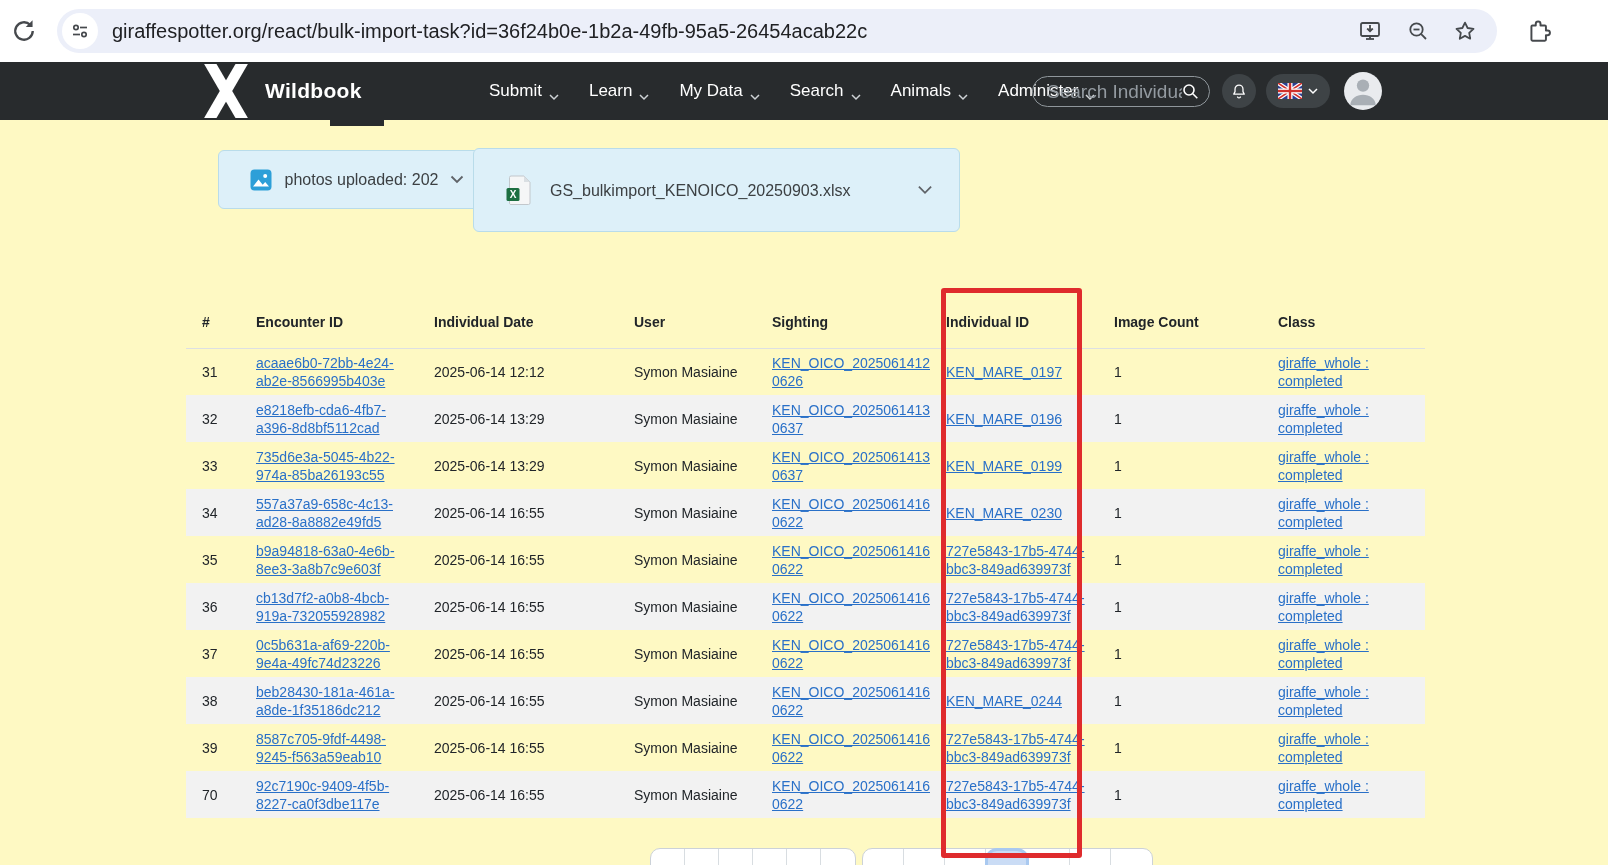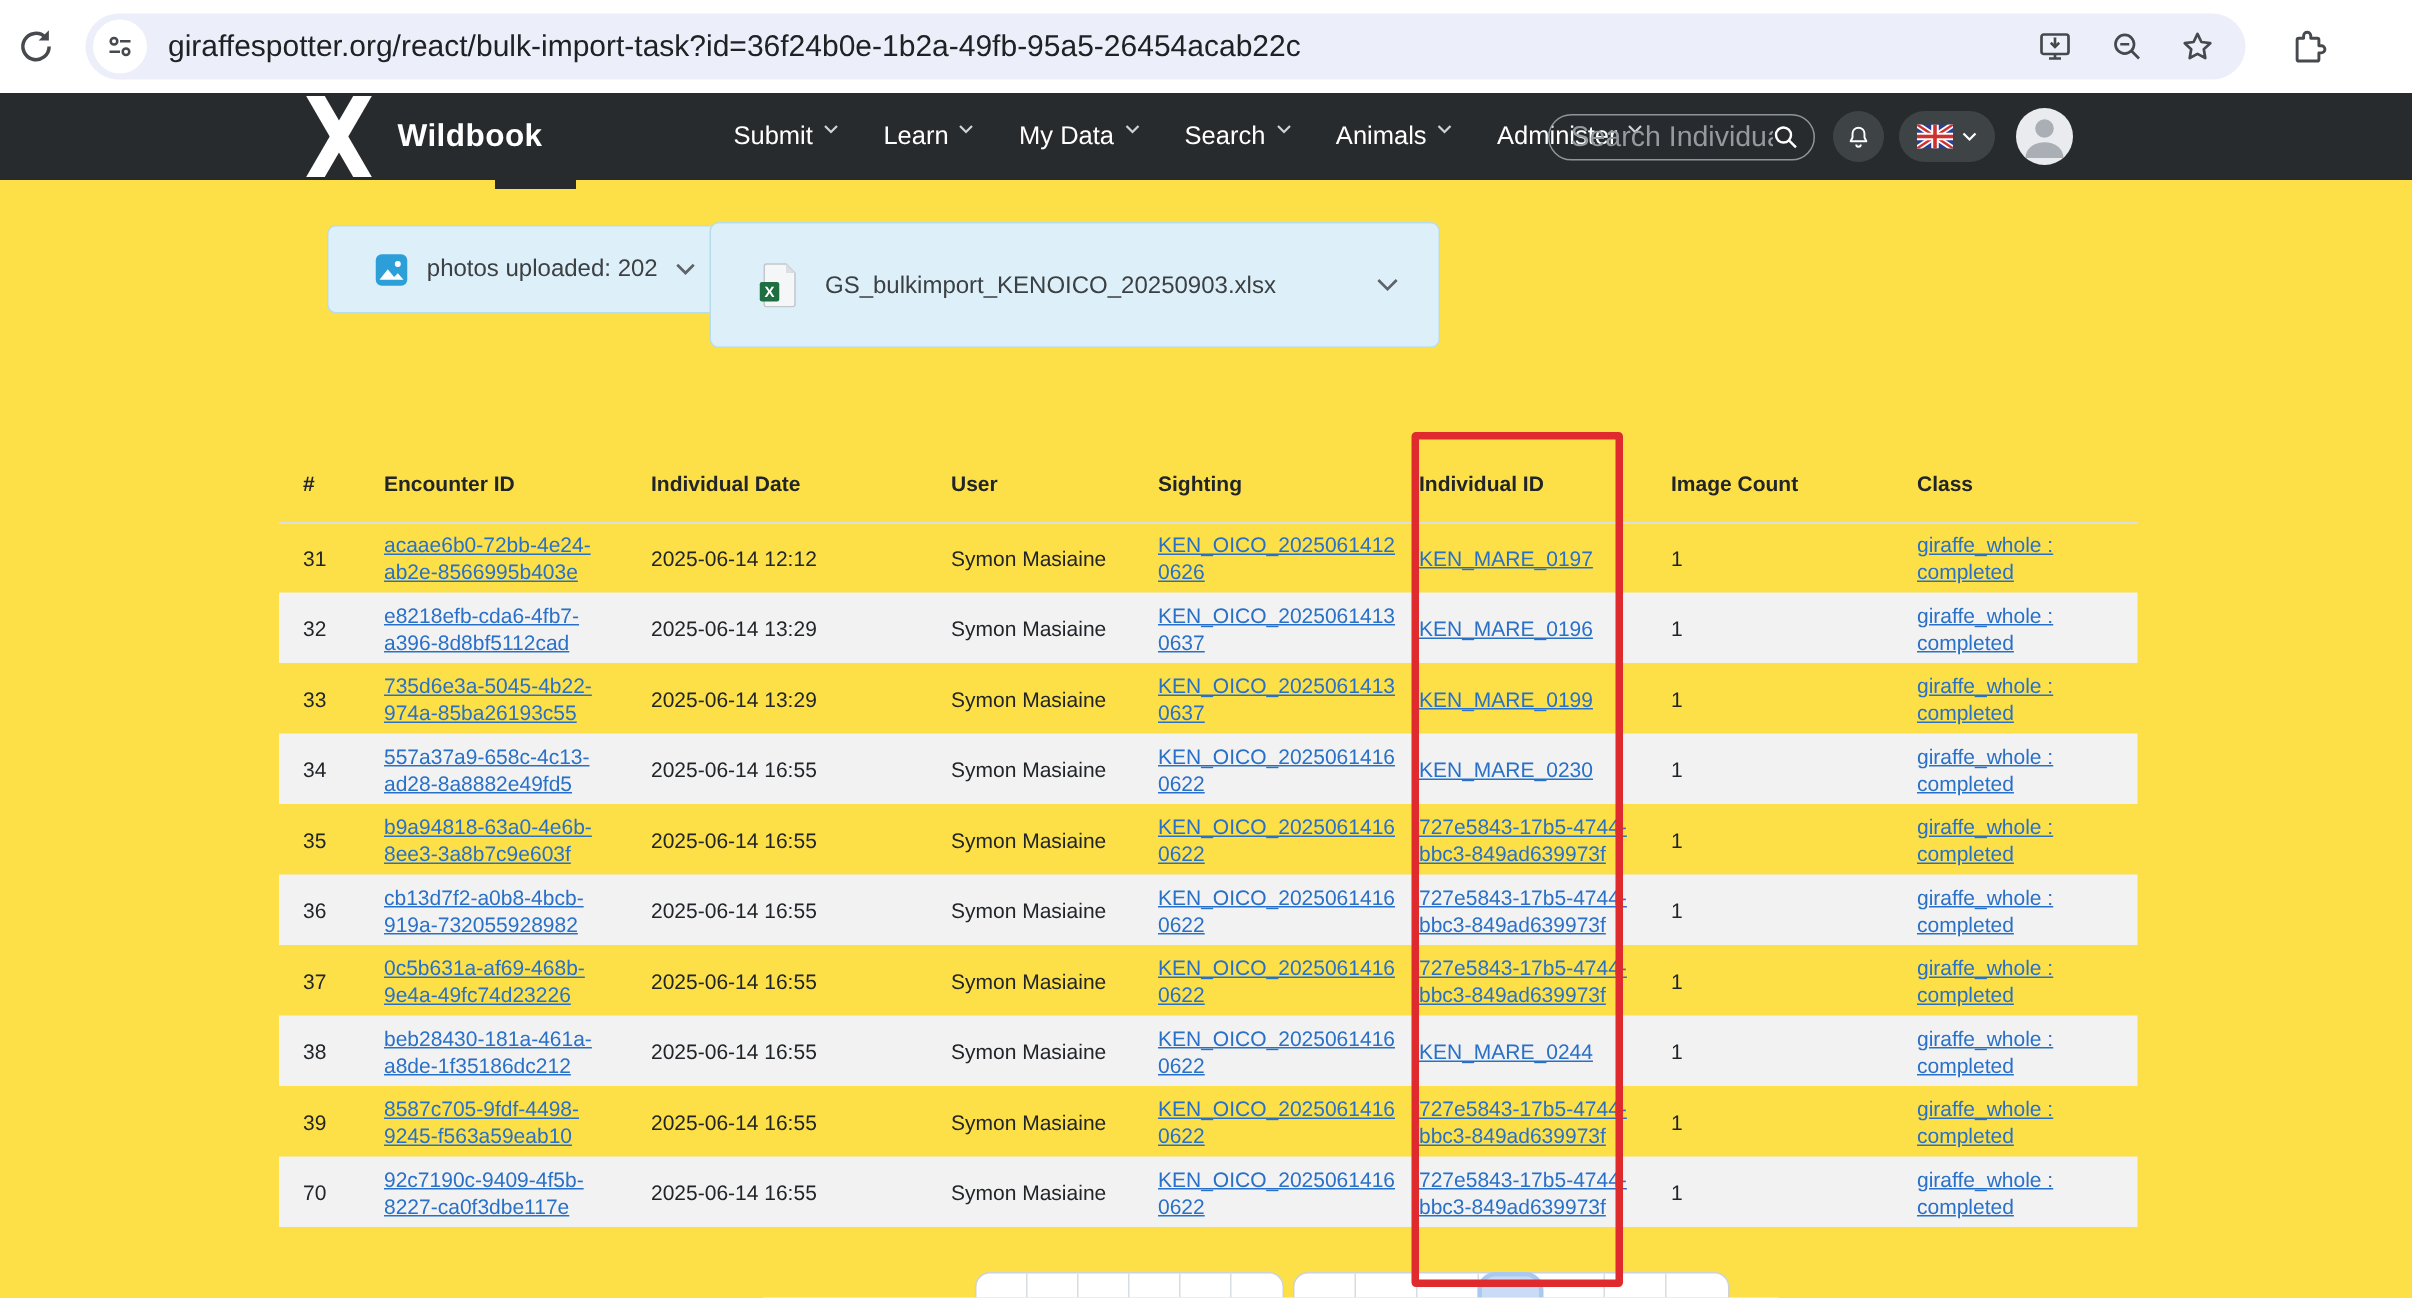--- a/index.html
+++ b/index.html
@@ -1,36 +1,36 @@
 <!DOCTYPE html>
 <html><head>
 <meta charset="utf-8">
 <style>
   * { margin:0; padding:0; box-sizing:border-box; }
   body { background:#fff; font-family:"Liberation Sans", sans-serif; }
-  .screen { position:relative; width:1608px; height:865px; overflow:hidden; background:#fde047;text-decoration:underline; }
+  .screen { position:relative; width:1608px; height:865px; overflow:hidden; background:#fef9c3;text-decoration:underline; }
 
   
   .chrome { position:absolute; top:0; left:0; width:1608px; height:62px; background:#fff; }
   .chrome-icon { position:absolute; color:#46494d; }
   .reload-btn { top:17px; left:10px; width:28px; height:28px; cursor:pointer; }
   .omnibox { position:absolute; top:9px; left:57px; width:1440px; height:44px; background:#eceff9; border-radius:22px; display:flex; align-items:center; }
   .site-info-chip { position:absolute; left:5px; top:4px; width:36px; height:36px; background:#fff; border-radius:50%; display:flex; align-items:center; justify-content:center; cursor:pointer; }
   .url-text { position:absolute; left:55px; top:0; height:44px; line-height:44px; font-size:20px; color:#202124; white-space:nowrap; cursor:text; }
   .omni-icon { position:absolute; top:10px; width:24px; height:24px; color:#45494d; cursor:pointer; }
   .install-icon-pos { left:1301px; } .zoom-icon-pos { left:1349px; } .star-icon-pos { left:1396px; }
   .puzzle-pos { top:19px; left:1526px; width:26px; height:26px; }
 
   
   .nav { position:absolute; top:62px; left:0; width:1608px; height:58px; background:#282b2d; }
   .nav-notch { position:absolute; top:119px; left:330px; width:54px; height:7px; background:#282b2d; }
   .brand-link { position:absolute; left:203px; top:0; height:58px; display:flex; align-items:center; gap:16px; cursor:pointer; }
   .brand-name { color:#fff; font-size:21px; font-weight:600; letter-spacing:.3px; }
   .nav-menus { position:absolute; left:489px; top:0; height:58px; display:flex; align-items:center; gap:30px; }
-  .nav-item { display:flex; align-items:flex-start; gap:7px; color:#fff; font-size:17px; cursor:pointer; white-space:nowrap; }
+  .nav-item { display:flex; align-items:flex-end; gap:7px; color:#fff; font-size:17px; cursor:pointer; white-space:nowrap; }
   .nav-item .chev { color:#cfd3d6; margin-top:2px; }
   .nav-search { position:absolute; left:1032px; top:14px; width:178px; height:31px; border:1px solid #8f969b; border-radius:16px; display:flex; align-items:center; padding:0 10px 0 14px; }
   .nav-search input { flex:1; background:transparent; border:none; outline:none; color:#e8eaed; font-size:19px; font-family:"Liberation Sans",sans-serif; min-width:0; }
   .nav-search input::placeholder { color:#939aa0; }
   .round-btn { position:absolute; top:12px; height:34px; background:#3e4346; border-radius:17px; display:flex; align-items:center; justify-content:center; cursor:pointer; color:#fff; }
   .bell-pos { left:1222px; width:34px; }
   .flag-pill { left:1266px; width:64px; gap:6px; }
   .avatar { position:absolute; left:1344px; top:10px; width:38px; height:38px; border-radius:50%; background:#e9ebee; overflow:hidden; cursor:pointer; }
 
   
@@ -296,21 +296,21 @@
             <td><a class="cell-link">cb13d7f2-a0b8-4bcb-919a-732055928982</a></td>
             <td><span class="cell-text">2025-06-14 16:55</span></td>
             <td><span class="cell-text">Symon Masiaine</span></td>
             <td><a class="cell-link">KEN_OICO_20250614160622</a></td>
             <td><a class="cell-link">727e5843-17b5-4744-bbc3-849ad639973f</a></td>
             <td><span class="cell-text">1</span></td>
             <td><a class="cell-link">giraffe_whole : completed</a></td>
           </tr>
           <tr>
             <td><span class="cell-text">37</span></td>
-            <td><a class="cell-link">0c5b631a-af69-468b-9e4a-49fc74d23226</a></td>
+            <td><a class="cell-link">0c5b631a-af69-220b-9e4a-49fc74d23226</a></td>
             <td><span class="cell-text">2025-06-14 16:55</span></td>
             <td><span class="cell-text">Symon Masiaine</span></td>
             <td><a class="cell-link">KEN_OICO_20250614160622</a></td>
             <td><a class="cell-link">727e5843-17b5-4744-bbc3-849ad639973f</a></td>
             <td><span class="cell-text">1</span></td>
             <td><a class="cell-link">giraffe_whole : completed</a></td>
           </tr>
           <tr>
             <td><span class="cell-text">38</span></td>
             <td><a class="cell-link">beb28430-181a-461a-a8de-1f35186dc212</a></td>

